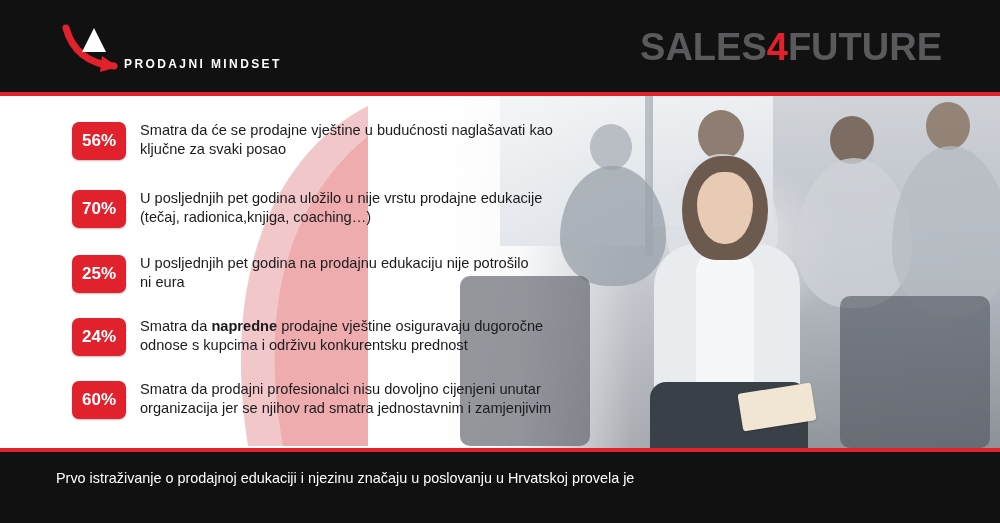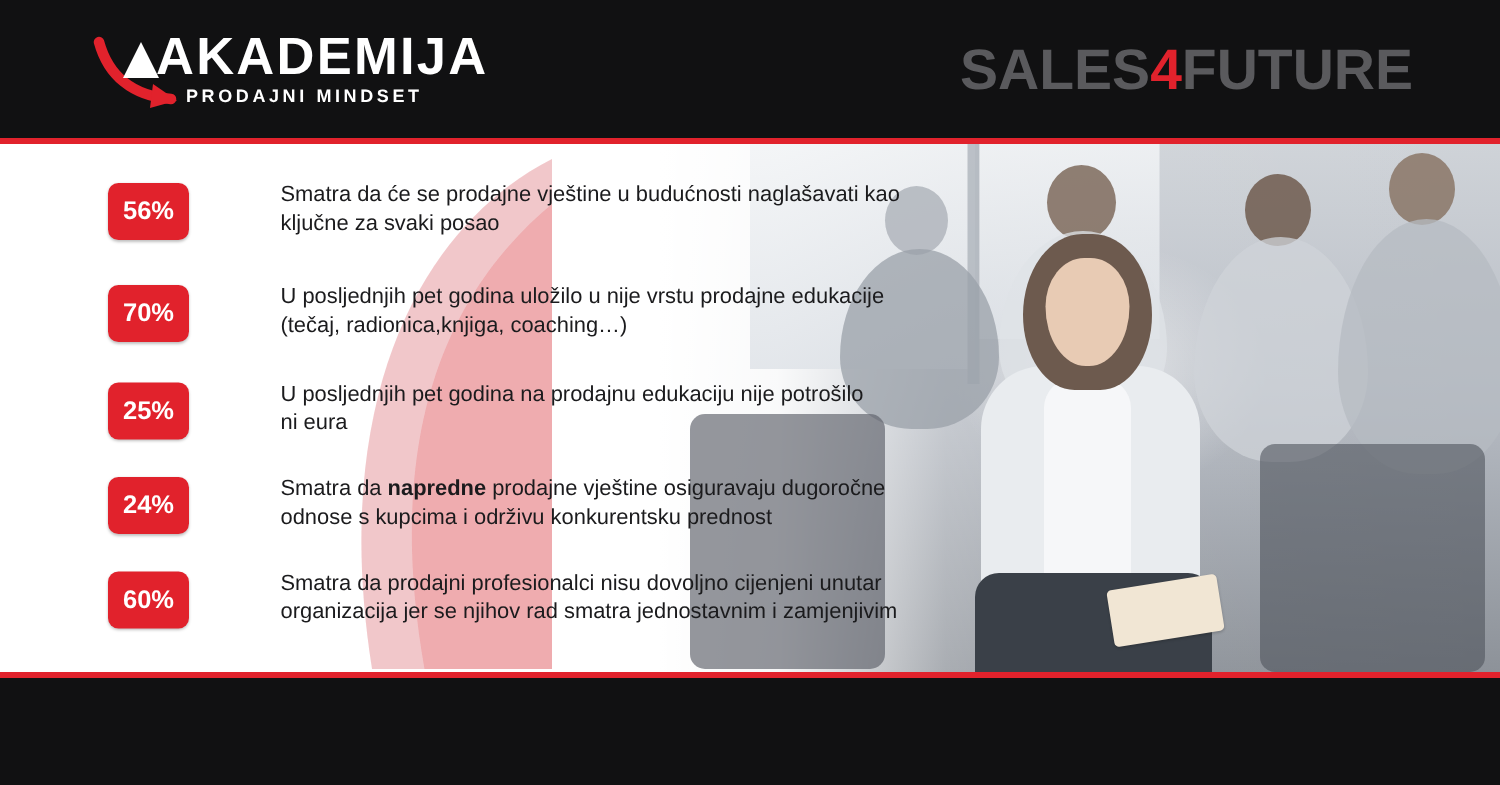--- a/index.html
+++ b/index.html
@@ -239,21 +239,20 @@
   }
   .stat-text {
     position: absolute;
     left: 68px;
     top: -1px;
     width: 520px;
     color: #1b1b1d;
     font-size: 14.6px;
     line-height: 19px;
     font-family: "Liberation Sans", sans-serif;
-    margin-left: 47px;
   }
   .stat-text b {
     font-weight: bold;
   }
 
   
   .footer-rule {
     position: absolute;
     left: 0;
     top: 448px;
@@ -285,21 +284,20 @@
 
 <div id="infographic">
 
   <div class="header">
     <div class="logo">
       <svg class="logo-swoosh" viewBox="0 0 70 54">
         <path d="M4 6 C10 28 26 42 52 44" stroke="#e1222c" stroke-width="7" fill="none" stroke-linecap="round"></path>
         <path d="M40 34 L56 45 L38 50 Z" fill="#e1222c"></path>
         <path d="M20 30 L32 6 L44 30 Z" fill="#ffffff"></path>
       </svg>
-      <div class="logo-main">AKADEMIJA</div>
       <div class="logo-sub">PRODAJNI MINDSET</div>
     </div>
     <div class="brand-right">
       <span>SALES</span><span class="accent">4</span><span>FUTURE</span>
     </div>
   </div>
   <div class="header-rule"></div>
 
   <div class="body-area">
     <div class="photo">
@@ -379,17 +377,17 @@
         <span>Smatra da prodajni profesionalci nisu dovoljno cijenjeni unutar</span><br>
         <span>organizacija jer se njihov rad smatra jednostavnim i zamjenjivim</span>
       </div>
     </div>
 
   </div>
 
   <div class="footer-rule"></div>
   <div class="footer">
     <div class="footer-text">
-      <br>
+      <span>Prvo istraživanje o prodajnoj edukaciji i njezinu značaju u poslovanju u Hrvatskoj provela je</span><br>
     </div>
   </div>
 
 </div>
 
 </body></html>

